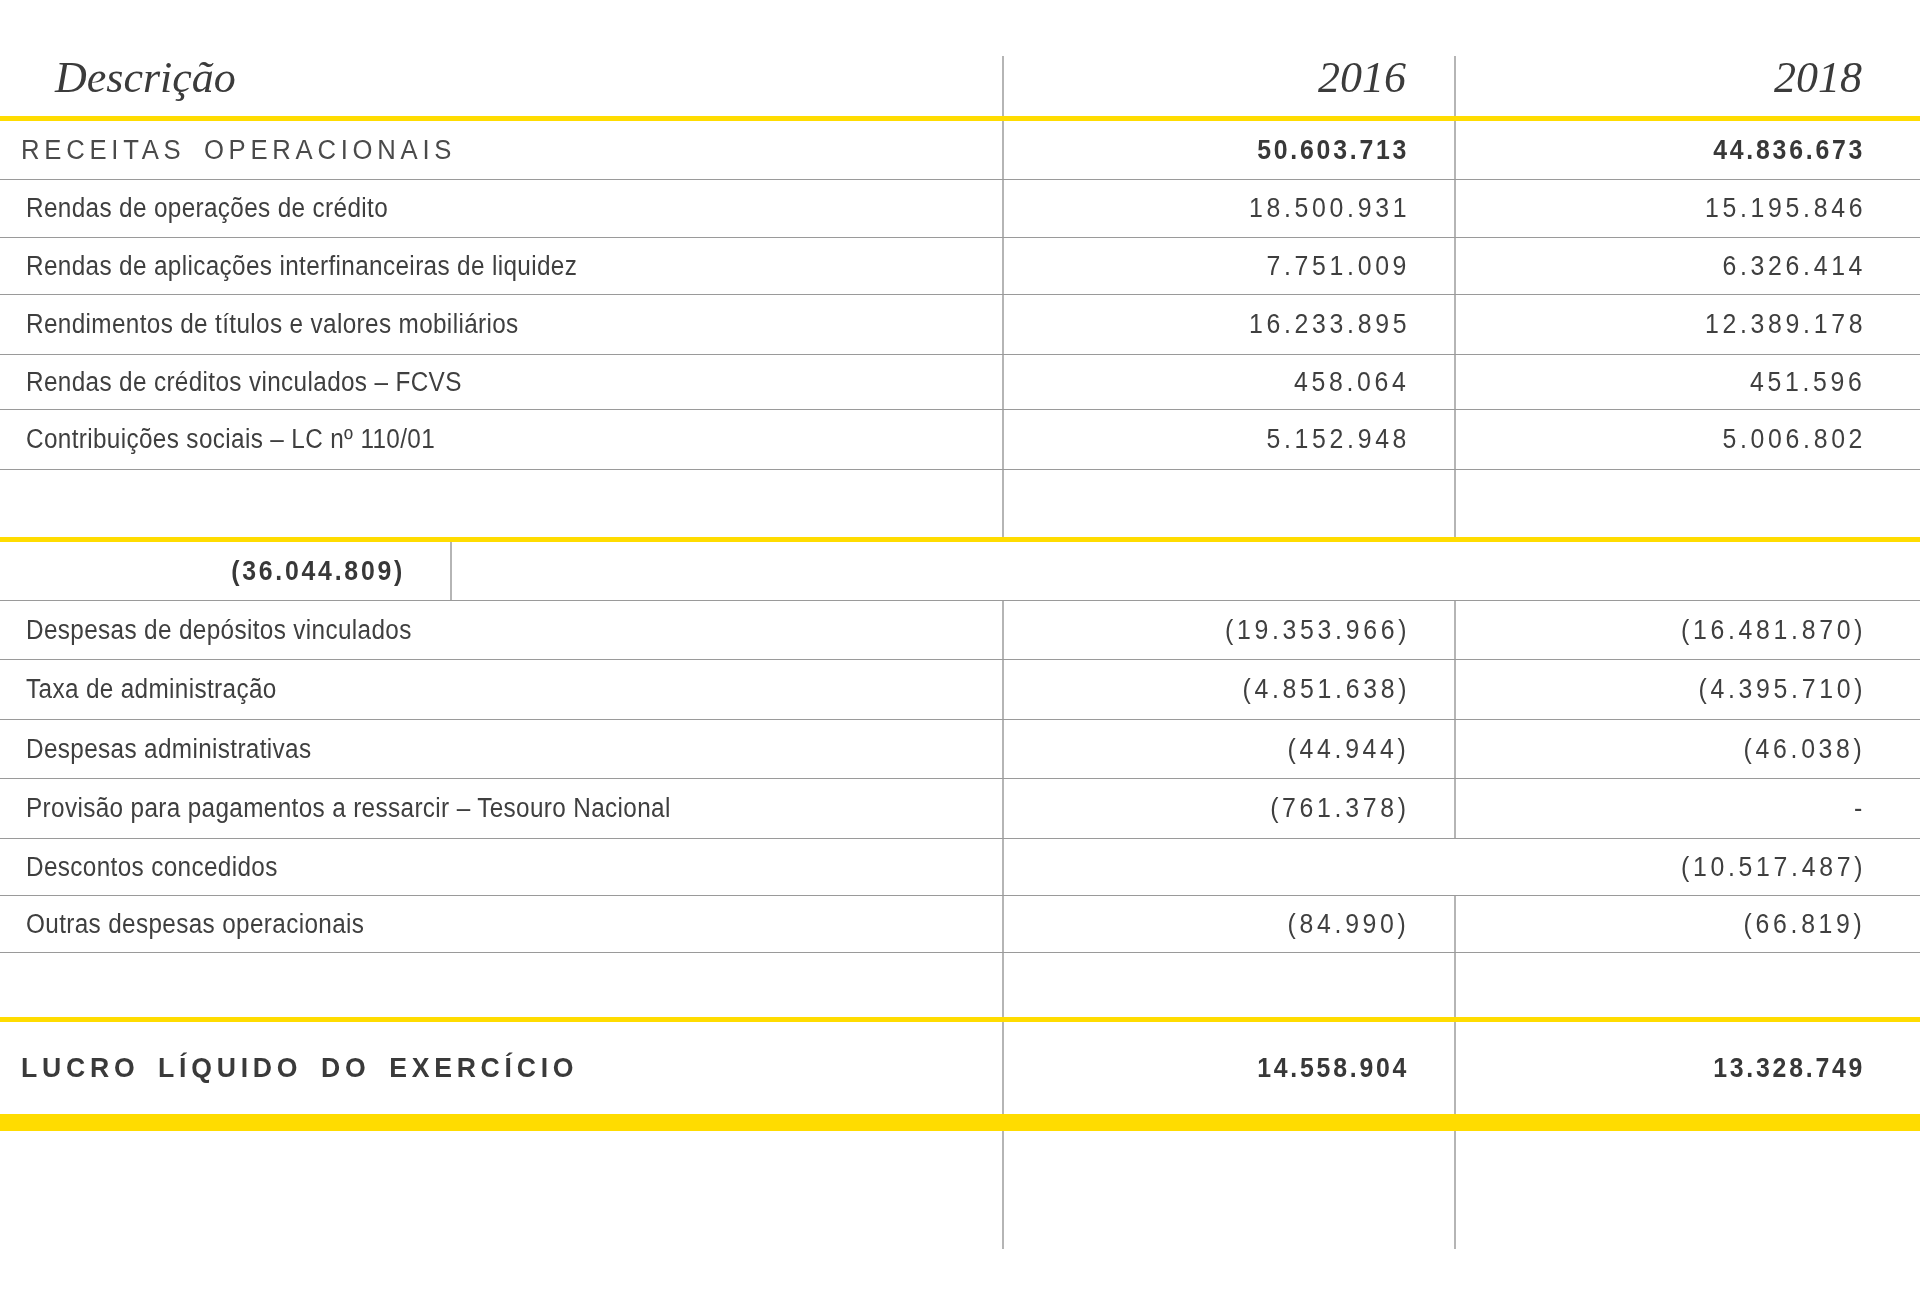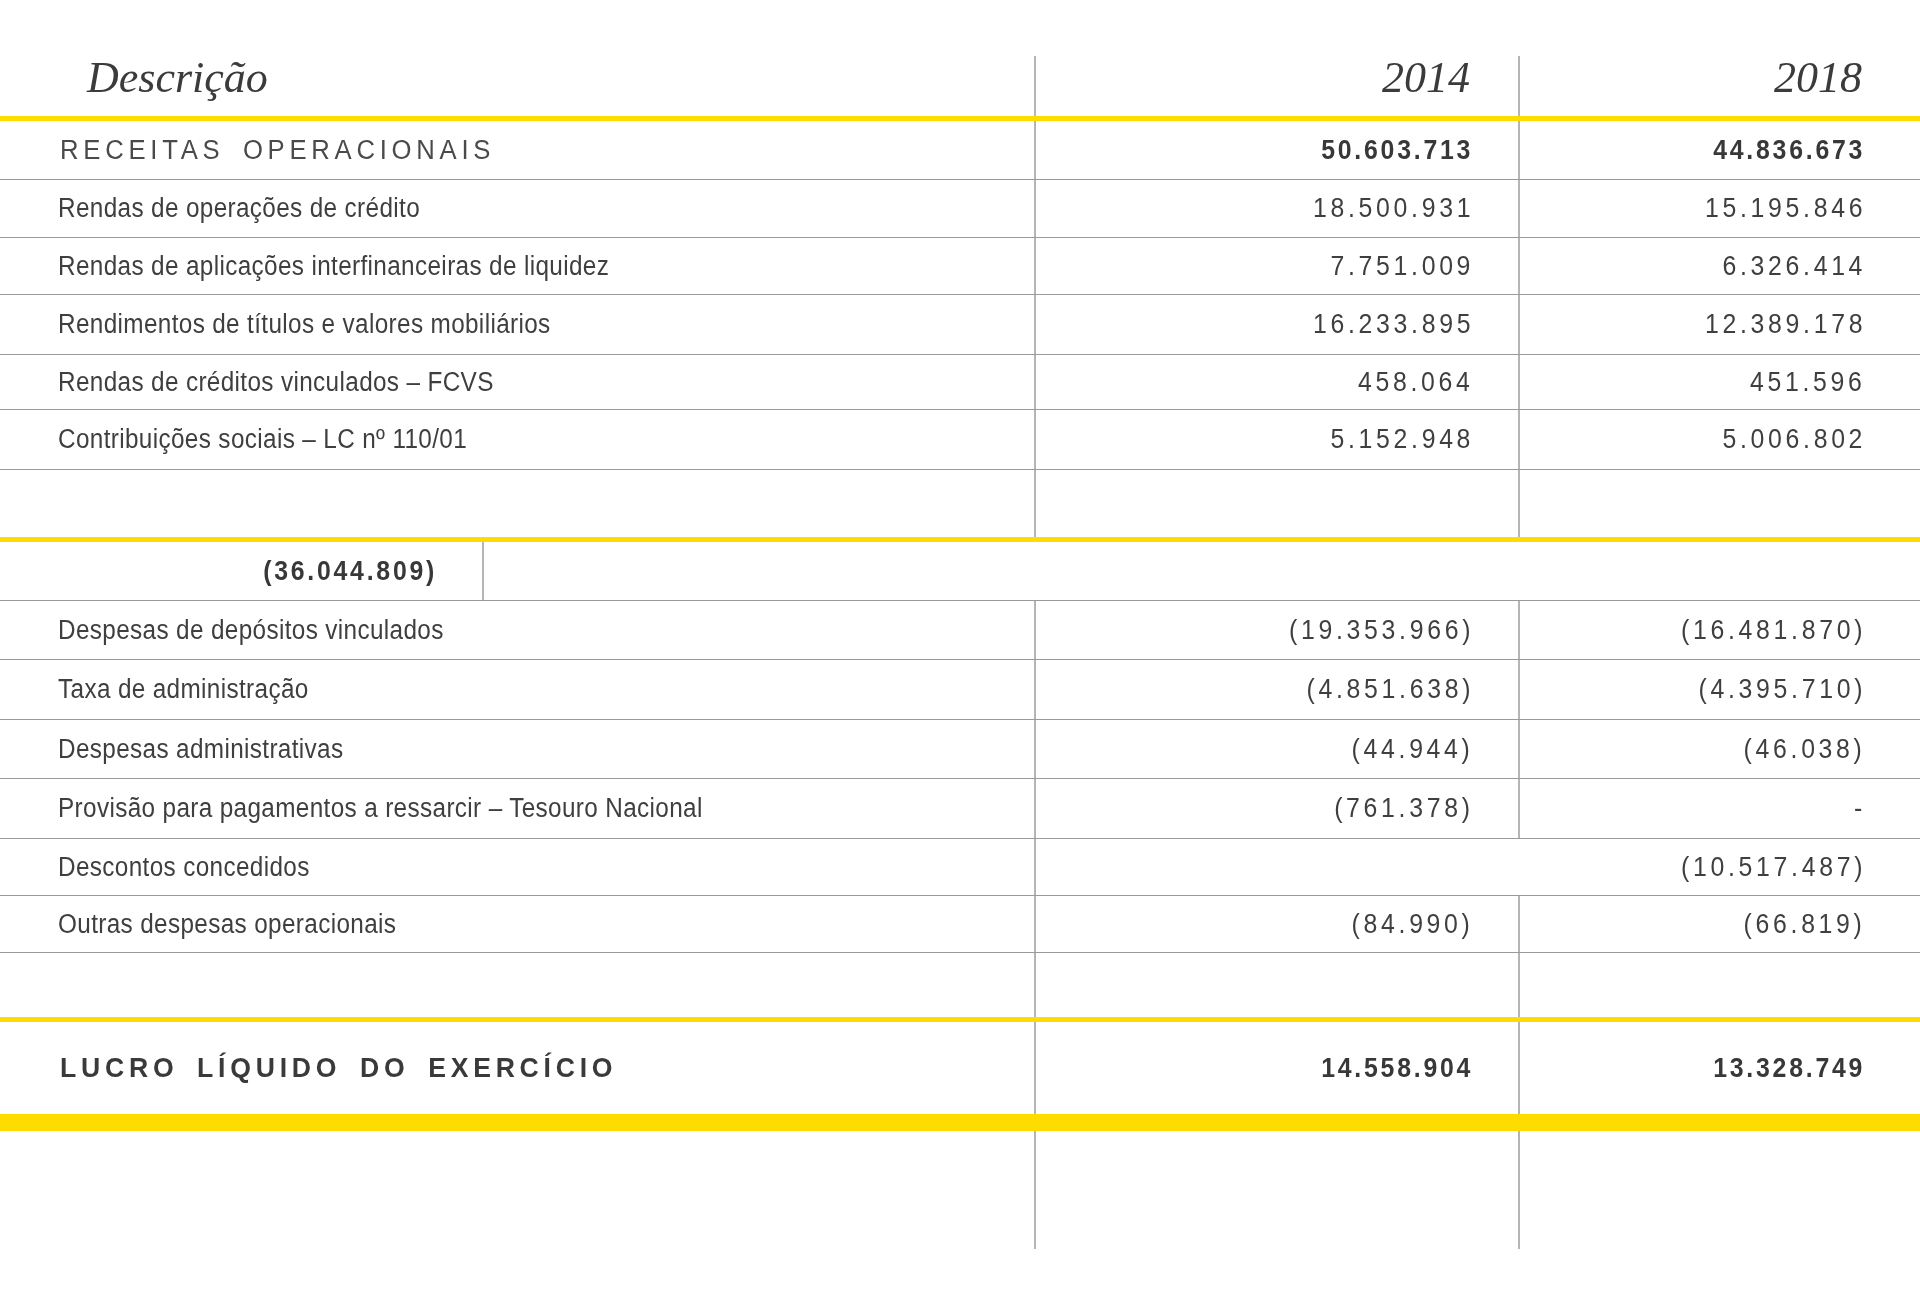--- a/index.html
+++ b/index.html
@@ -5,25 +5,25 @@
   html,body{margin:0;padding:0;background:#ffffff;}
   .page{
     position:relative;
     width:1920px;height:1306px;
     background:#ffffff;
     font-family:"Liberation Sans",sans-serif;
     overflow:hidden;
   }
   .row{display:flex;box-sizing:border-box;}
   .hr{border-bottom:1px solid #9a9a9a;}
-  .c1,.c2,.c3{box-sizing:border-box;display:flex;align-items:center;overflow:hidden;margin-left:32px;}
+  .c1,.c2,.c3{box-sizing:border-box;display:flex;align-items:center;overflow:hidden;}
   .c1{width:1004px;border-right:2px solid #b5b5b5;}
   .c2{width:452px;border-right:2px solid #b5b5b5;justify-content:flex-end;padding-right:48px;}
   .c3{flex:1;justify-content:flex-end;padding-right:58px;}
-  .ind-40{padding-left:28px;}
+  .ind-40{padding-left:21px;}
   .ind-55{padding-left:55px;}
   .ind-57{padding-left:26px;align-items:center;}
   .hdr{align-items:flex-end;}
   .hdr .c1,.hdr .c2,.hdr .c3{align-items:flex-end;padding-bottom:16px;}
   .hdr-serif{
     font-family:"Liberation Serif",serif;font-style:italic;
     font-size:44px;color:#3b3b3b;line-height:1;white-space:nowrap;
   }
   .txt-item{
     font-size:27px;color:#3f3f3f;letter-spacing:.4px;white-space:nowrap;
@@ -48,21 +48,21 @@
 </head>
 <body>
 
 <div class="page">
 
   <div class="row hdr" style="height:116px">
     <div class="c1 ind-55">
       <span class="hdr-serif">Descrição</span>
     </div>
     <div class="c2">
-      <span class="hdr-serif">2014</span>
+      <span class="hdr-serif">2016</span>
     </div>
     <div class="c3">
       <span class="hdr-serif">2018</span>
     </div>
   </div>
 
   <div class="ysep"></div>
 
   <div class="row hr" style="height:59px">
     <div class="c1 ind-40">

